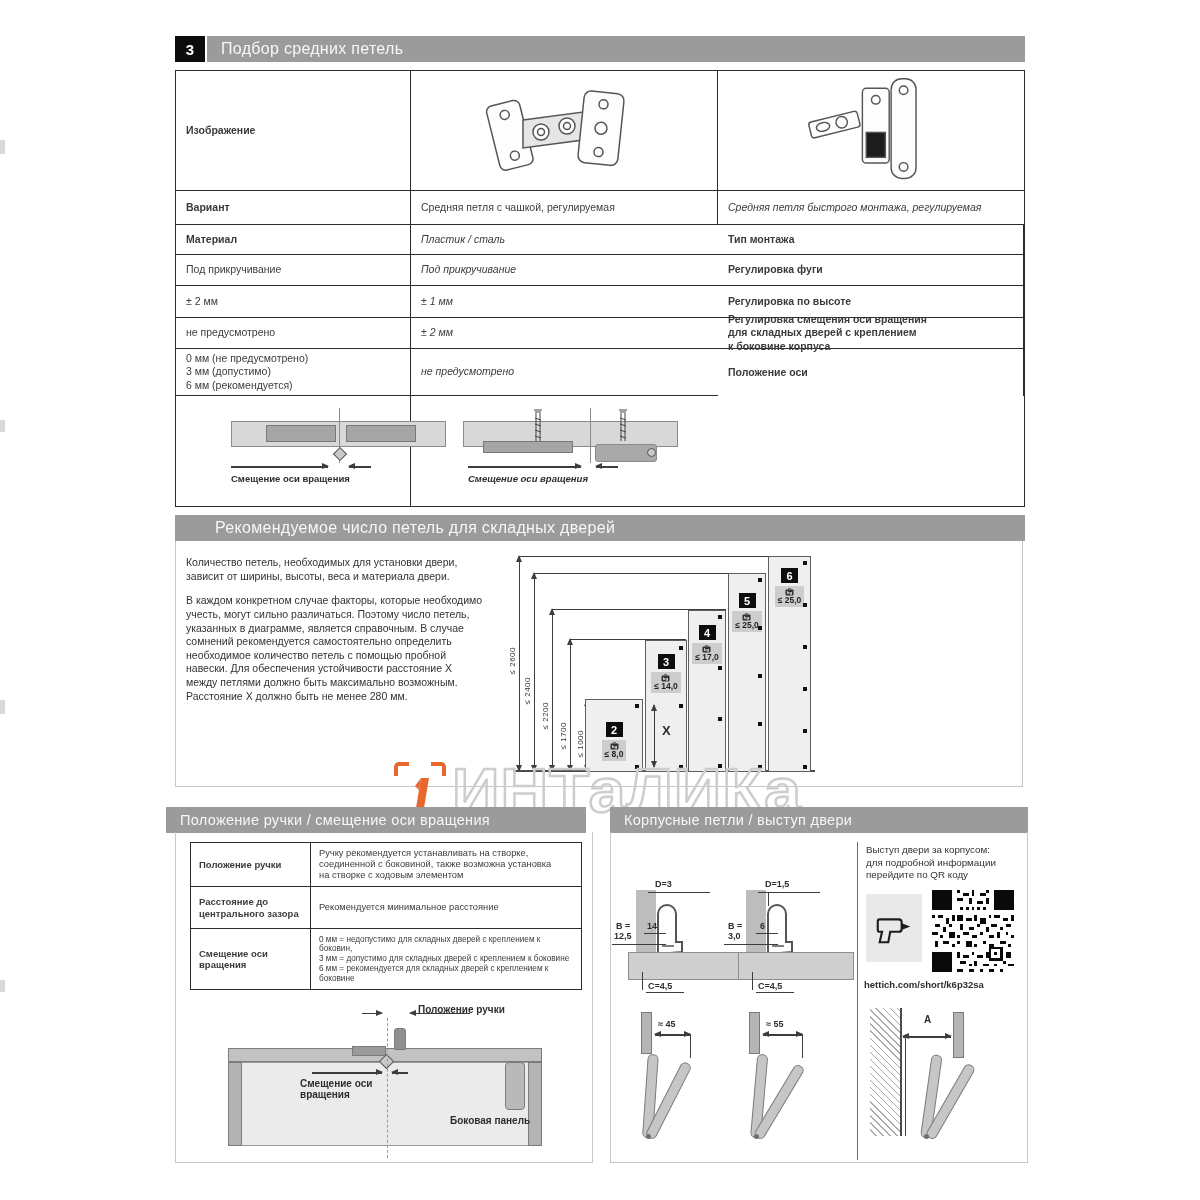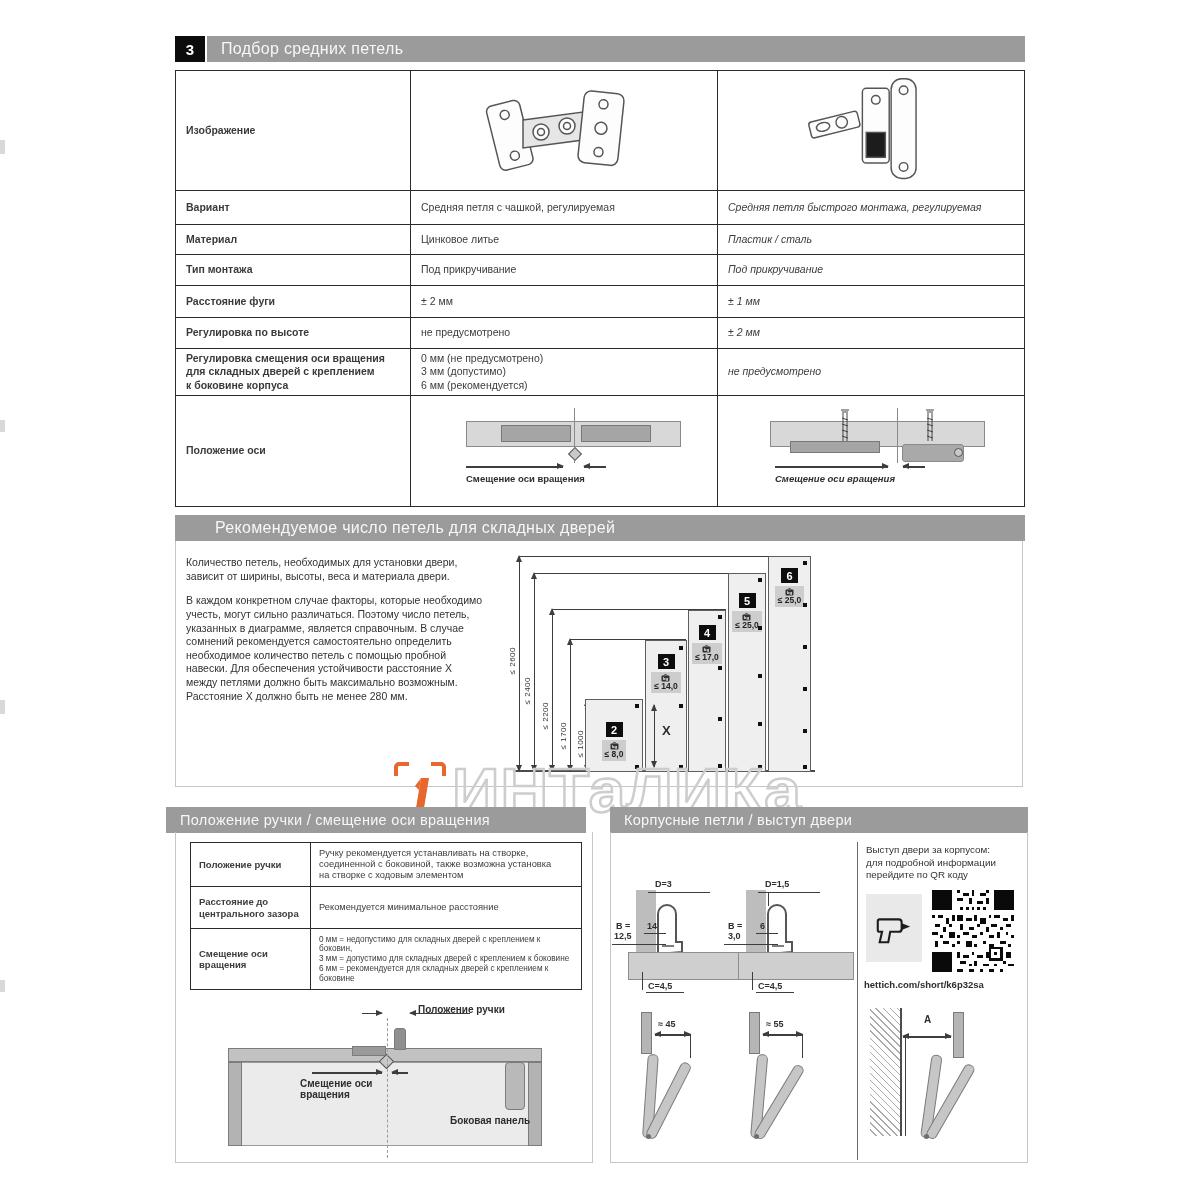--- a/index.html
+++ b/index.html
@@ -147,28 +147,27 @@
           </g>
         </g>
       </svg>
     </div>
 
     <div class="c lbl">Вариант</div>
     <div class="c">Средняя петля с чашкой, регулируемая</div>
     <div class="c last">Средняя петля быстрого монтажа, регулируемая</div>
 
     <div class="c lbl">Материал</div>
-    <div class="c">Цинковое литье</div>
     <div class="c last">Пластик / сталь</div>
 
     <div class="c lbl">Тип монтажа</div>
     <div class="c">Под прикручивание</div>
     <div class="c last">Под прикручивание</div>
 
-    <div class="c lbl">Расстояние фуги</div>
+    <div class="c lbl">Регулировка фуги</div>
     <div class="c">± 2 мм</div>
     <div class="c last">± 1 мм</div>
 
     <div class="c lbl">Регулировка по высоте</div>
     <div class="c">не предусмотрено</div>
     <div class="c last">± 2 мм</div>
 
     <div class="c lbl pre">Регулировка смещения оси вращения
 для складных дверей с креплением
 к боковине корпуса</div>

